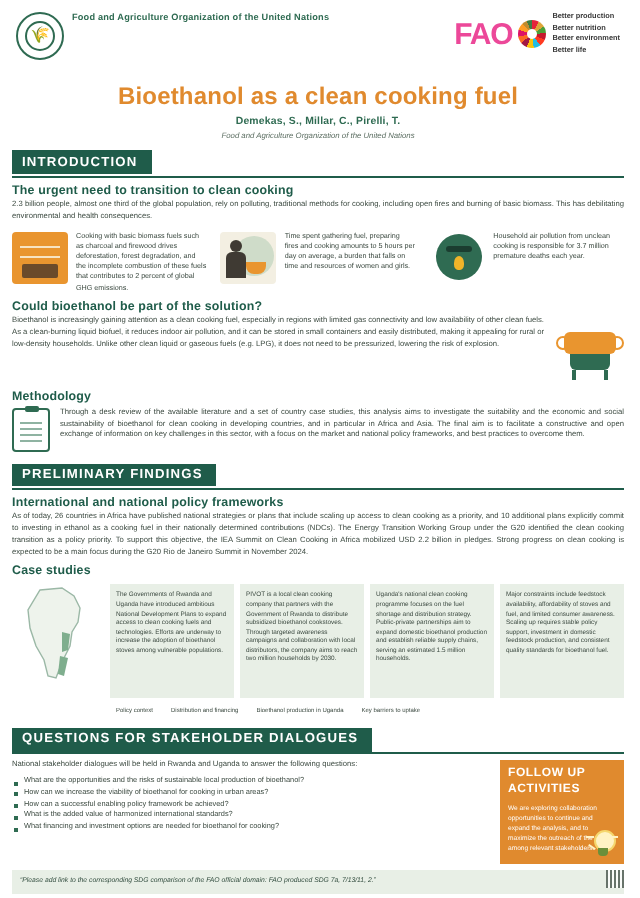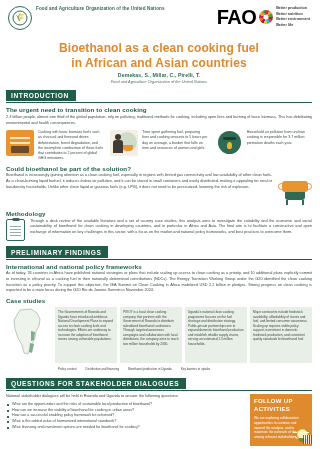--- a/index.html
+++ b/index.html
@@ -15,21 +15,21 @@
   
   .header{display:flex;align-items:flex-start;justify-content:space-between;padding:6px 2px 0 2px;height:34px;}
   .fao-left{display:flex;align-items:flex-start;gap:4px;}
   .fao-emblem{width:22px;height:22px;border-radius:50%;border:1.2px solid #2f6b52;position:relative;flex:none;}
   .fao-emblem:after{content:"";position:absolute;left:50%;top:50%;transform:translate(-50%,-50%);
      width:13px;height:13px;border-radius:50%;border:1px solid #2f6b52;}
   .fao-emblem .ear{position:absolute;left:50%;top:50%;transform:translate(-50%,-50%);
      font-size:8px;color:#2f6b52;line-height:1;}
   .fao-words{font-size:4.6px;line-height:1.45;color:#2f6b52;font-weight:bold;letter-spacing:.1px;}
   .fao-right{display:flex;align-items:center;gap:3px;}
-  .fao-mark{font-size:20px;font-weight:bold;color:#000000;letter-spacing:-.6px;line-height:1;}
+  .fao-mark{font-size:15px;font-weight:bold;color:#ec4899;letter-spacing:-.6px;line-height:1;}
   .sdg-wheel{width:14px;height:14px;border-radius:50%;flex:none;
      background:conic-gradient(#e5243b 0 8%,#dda63a 8% 16%,#4c9f38 16% 24%,#c5192d 24% 32%,
      #ff3a21 32% 40%,#26bde2 40% 48%,#fcc30b 48% 56%,#a21942 56% 64%,#fd6925 64% 72%,
      #dd1367 72% 80%,#fd9d24 80% 88%,#bf8b2e 88% 94%,#3f7e44 94% 100%);
      position:relative;}
   .sdg-wheel:after{content:"";position:absolute;left:50%;top:50%;transform:translate(-50%,-50%);
      width:5px;height:5px;border-radius:50%;background:#fff;}
   .slogan{font-size:3.7px;line-height:1.5;color:#3a3a3a;font-weight:bold;}
 
   
@@ -128,21 +128,20 @@
       <div class="slogan" style="white-space:pre-line">Better production
 Better nutrition
 Better environment
 Better life</div>
     </div>
   </div>
 
   
   <div class="titleblock">
     <div class="ptitle">Bioethanol as a clean cooking fuel</div>
-    <div class="ptitle">in African and Asian countries</div>
     <div class="pauthors">Demekas, S., Millar, C., Pirelli, T.</div>
     <div class="paffil">Food and Agriculture Organization of the United Nations</div>
   </div>
 
   
   <div class="secbar">INTRODUCTION</div>
   <div class="secrule"></div>
 
   <div class="subhead">The urgent need to transition to clean cooking</div>
   <div class="body">2.3 billion people, almost one third of the global population, rely on polluting, traditional methods for cooking, including open fires and burning of basic biomass. This has debilitating environmental and health consequences.</div>

